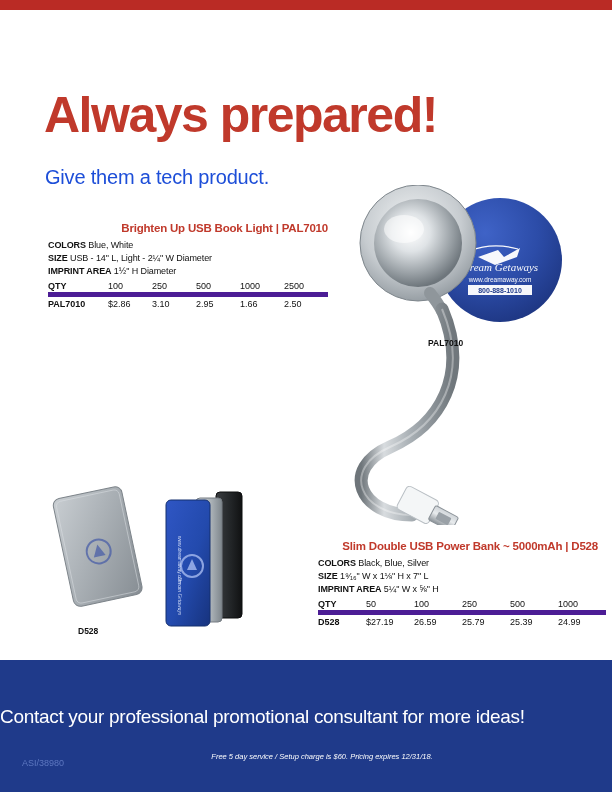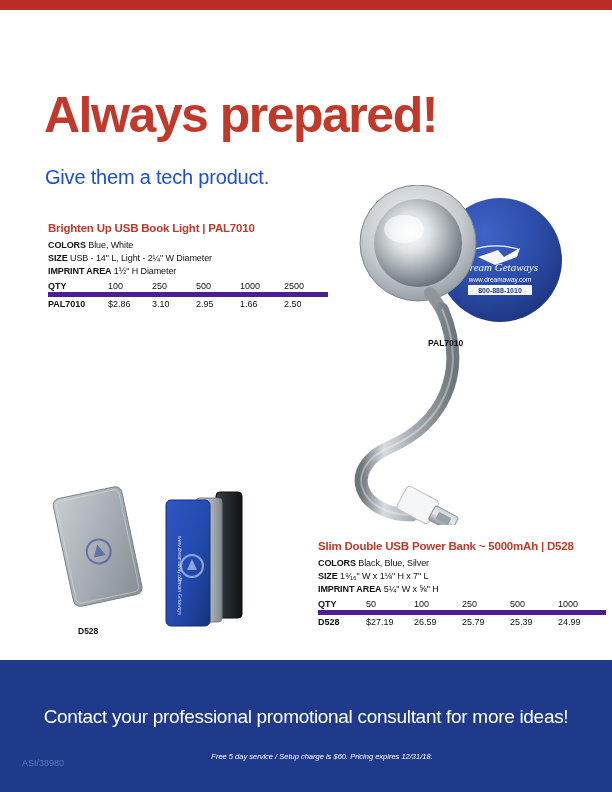--- a/index.html
+++ b/index.html
@@ -66,20 +66,21 @@
     top: 540px;
     width: 280px;
   }
   .prod-title {
     font-size: 11.5px;
     font-weight: bold;
     color: #c0392b;
     margin-bottom: 6px;
     white-space: nowrap;
     letter-spacing: -0.2px;
+    text-align: right;
   }
   .spec-line {
     font-size: 9px;
     color: #111;
     margin-bottom: 3px;
     white-space: nowrap;
     letter-spacing: -0.1px;
   }
   .spec-label {
     font-weight: bold;
@@ -149,21 +150,21 @@
     top: 660px;
     width: 612px;
     height: 132px;
     background: #1f3a8a;
   }
   .band-text {
     position: absolute;
     left: 0;
     top: 706px;
     width: 612px;
-    text-align: center;
+    text-align: left;
     color: #ffffff;
     font-size: 19px;
     letter-spacing: -0.3px;
   }
   .band-fine {
     position: absolute;
     left: 16px;
     top: 752px;
     width: 612px;
     text-align: center;

